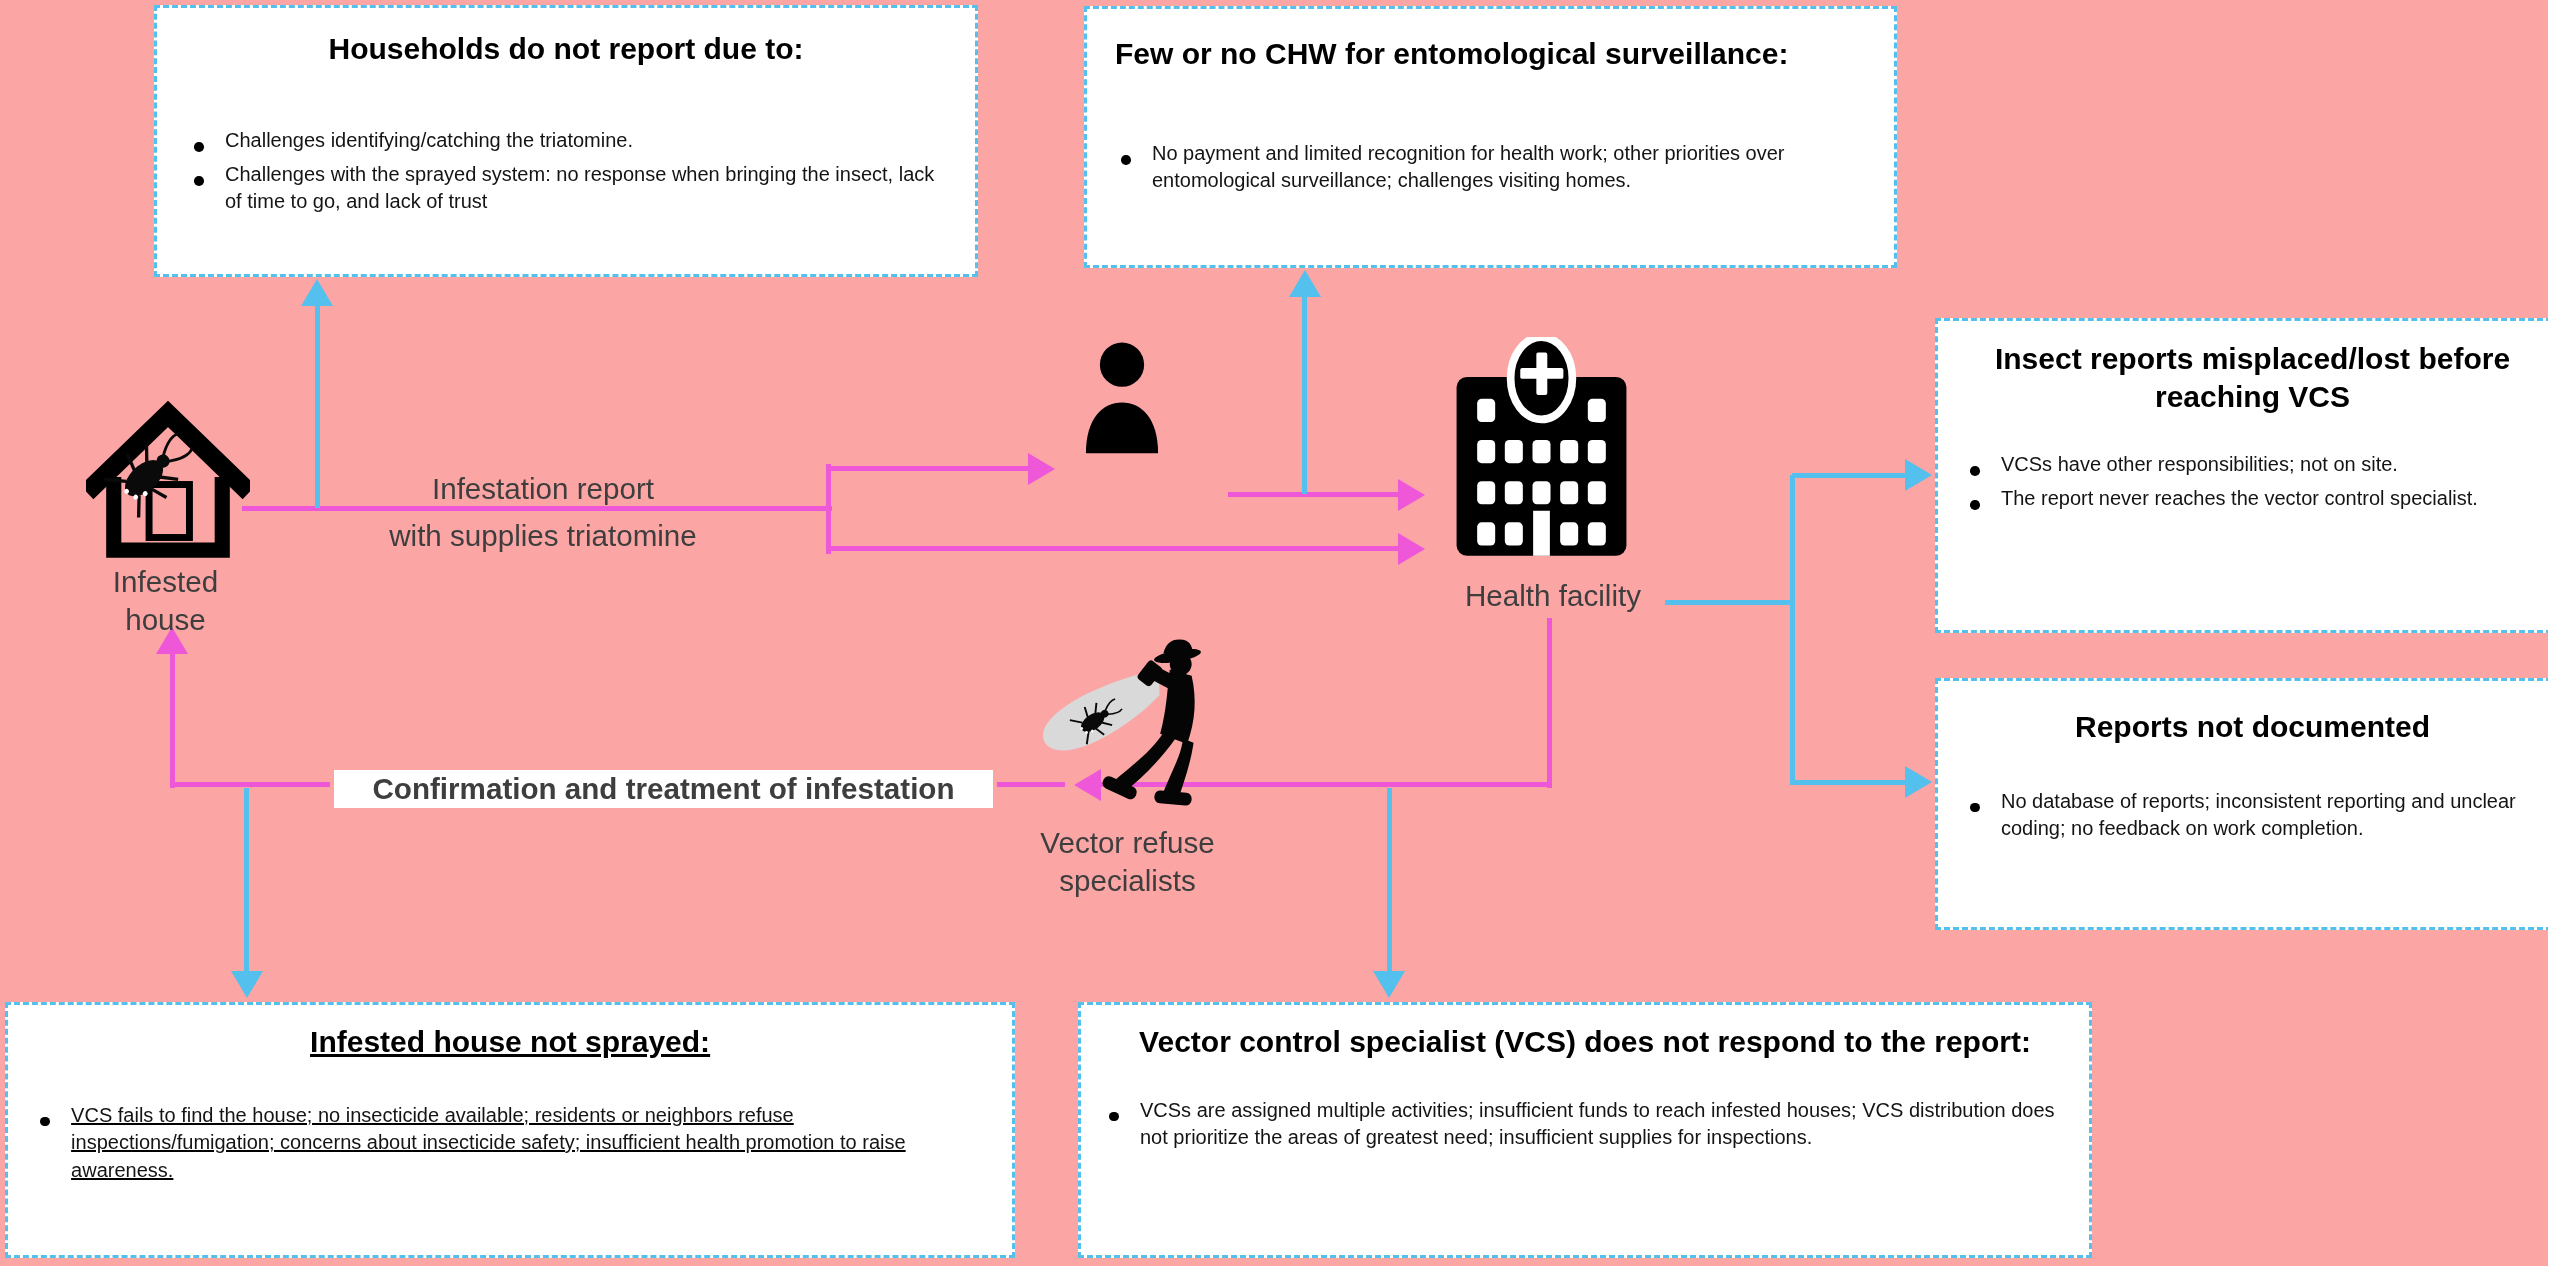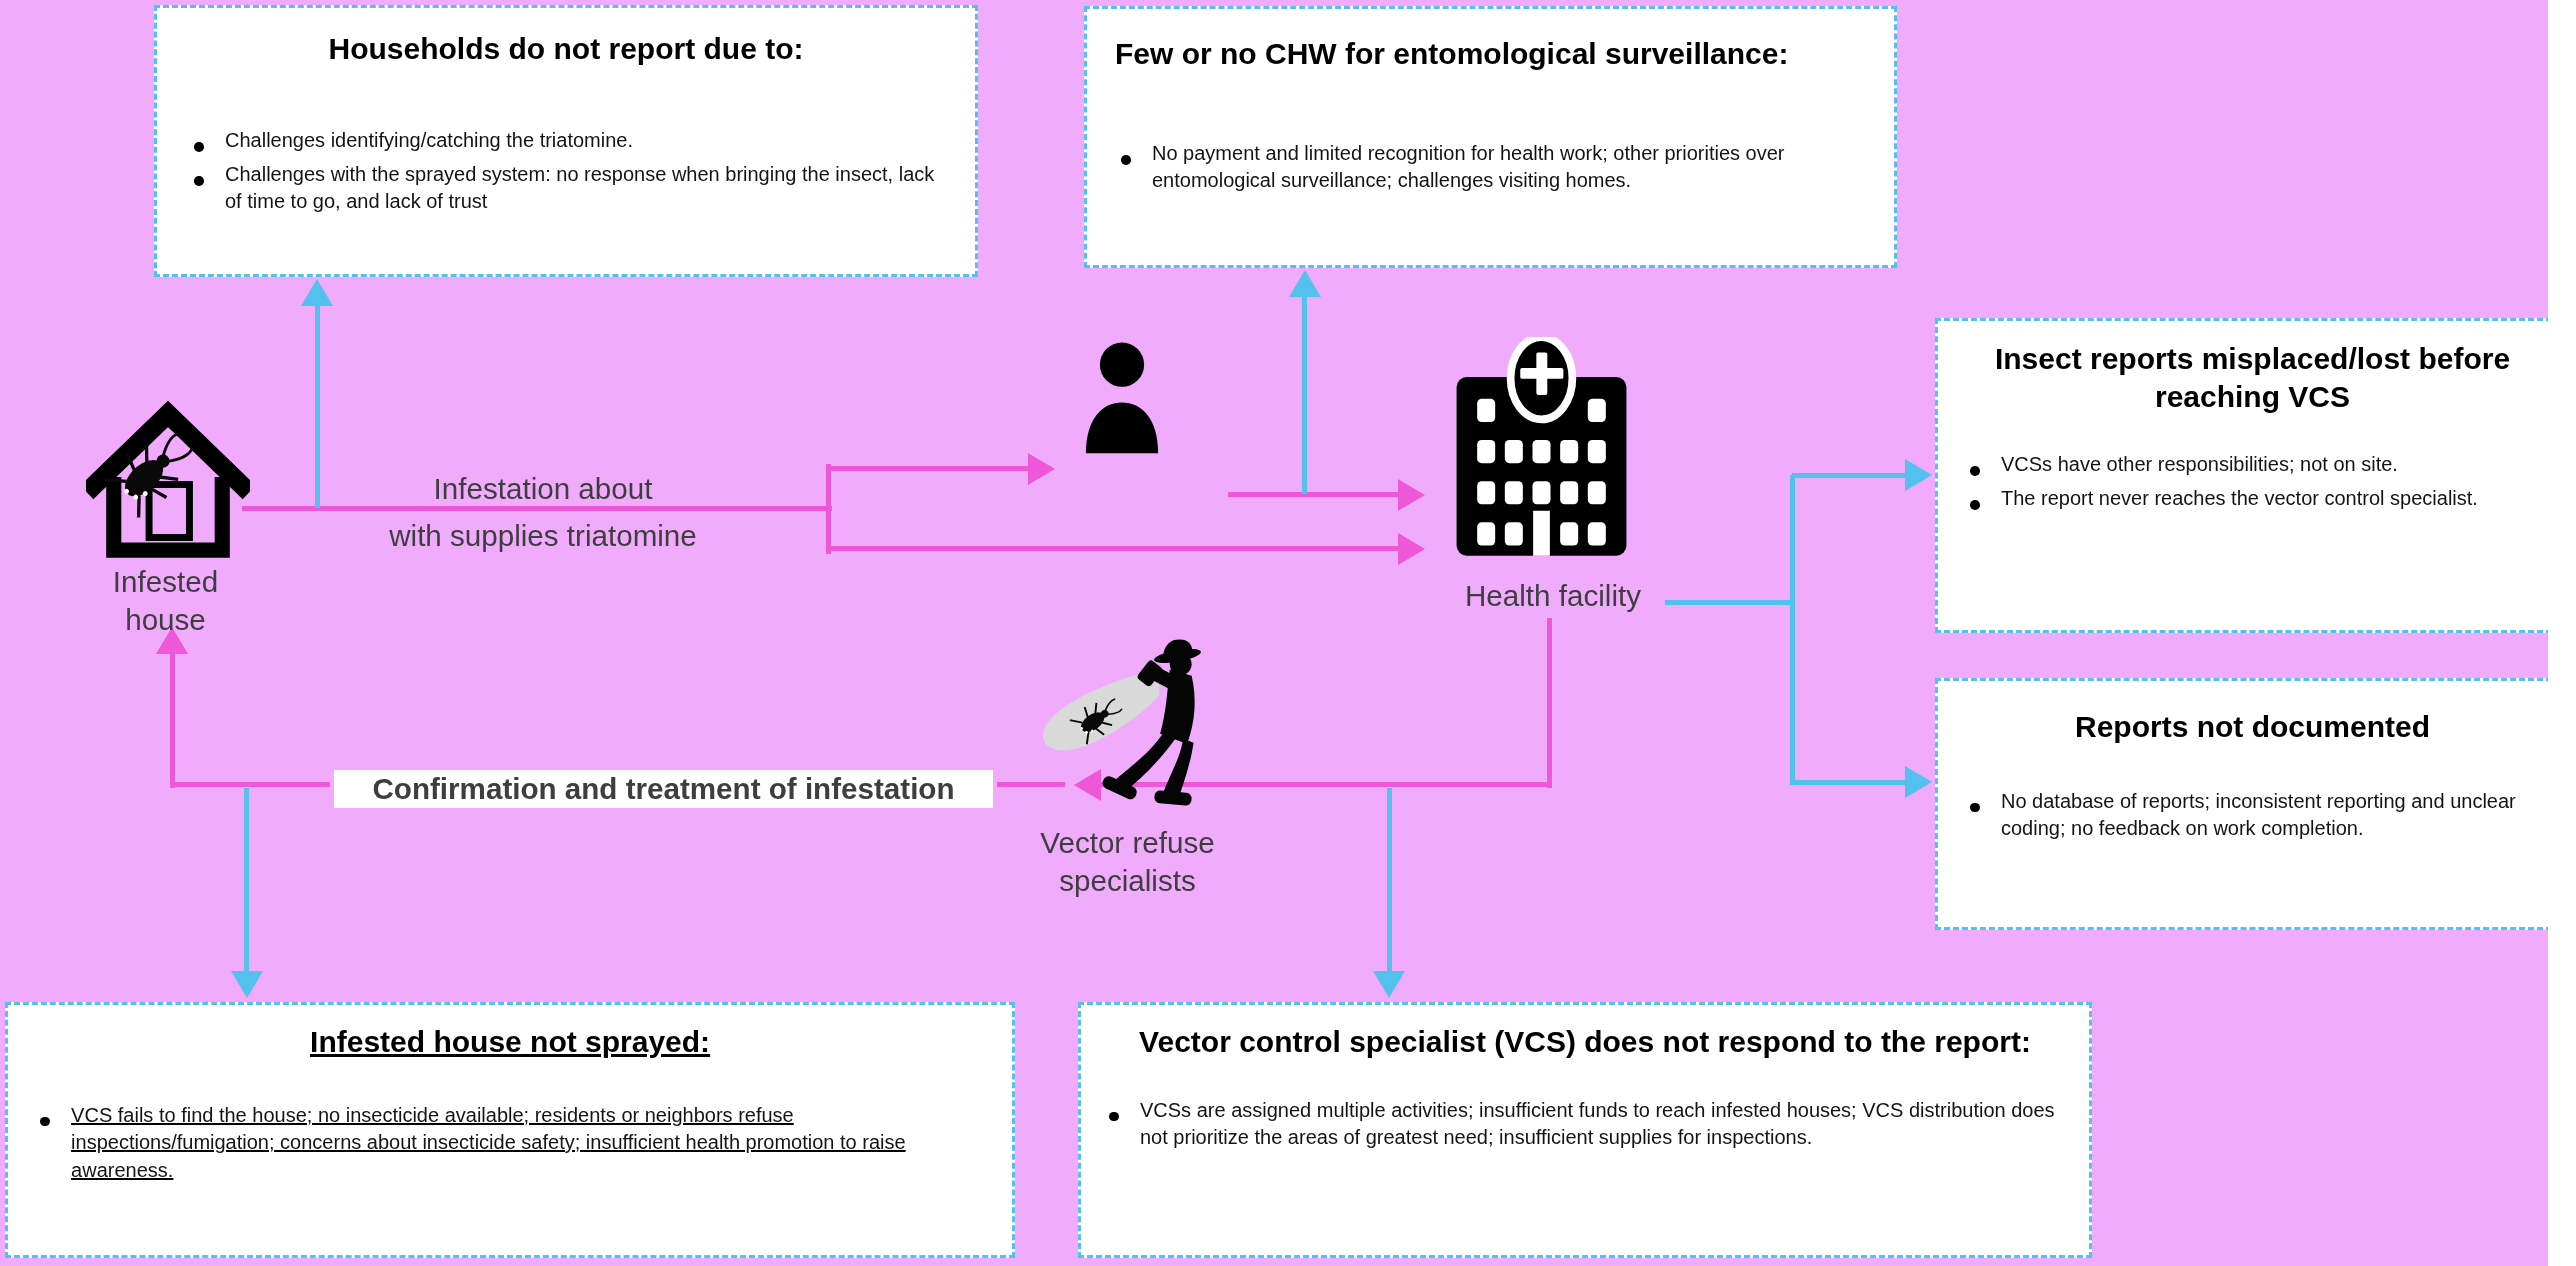--- a/index.html
+++ b/index.html
@@ -4,21 +4,21 @@
 <style>
   :root{
     --blue:#53c0ee;
     --pink:#ee57d8;
     --ink:#141414;
     --gray:#3e3e3e;
     --beam:#d9d9d9;
   }
   html,body{margin:0;padding:0;background:#fff;}
   .canvas{
-    position:relative;width:2548px;height:1266px;background:#f0abfc;
+    position:relative;width:2548px;height:1266px;background:#fca5a5;
     font-family:"Liberation Sans",sans-serif;overflow:hidden;
   }
   
   .dbox{
     position:absolute;box-sizing:border-box;background:#fff;
     border:3.9px dashed var(--blue);
   }
   .dbox .title{font-weight:bold;font-size:30px;line-height:1.25;color:#000;}
   .tcenter{text-align:center;}
   .dbox ul{list-style:none;margin:0;padding:0;font-size:20px;line-height:1.38;color:var(--ink);}
@@ -221,21 +221,21 @@
       <rect x="198" y="242" width="58" height="20" rx="9" transform="rotate(5 227 252)"></rect>
       <rect x="116" y="226" width="56" height="20" rx="9" transform="rotate(25 144 236)"></rect>
     </g>
   </svg>
   <div class="nlabel" style="left:999px;top:824px;width:257px;">
     <div>Vector refuse</div>
     <div>specialists</div>
   </div>
 
   <div class="elabel" style="left:379px;top:470px;width:328px;">
-    <div style="margin-bottom:9px;">Infestation about</div>
+    <div style="margin-bottom:9px;">Infestation report</div>
     <div>with supplies triatomine</div>
   </div>
   <div class="elabel onwhite" style="left:334px;top:770px;width:659px;">
     <div>Confirmation and treatment of infestation</div>
   </div>
 
 </div>
 
 
 </body></html>

